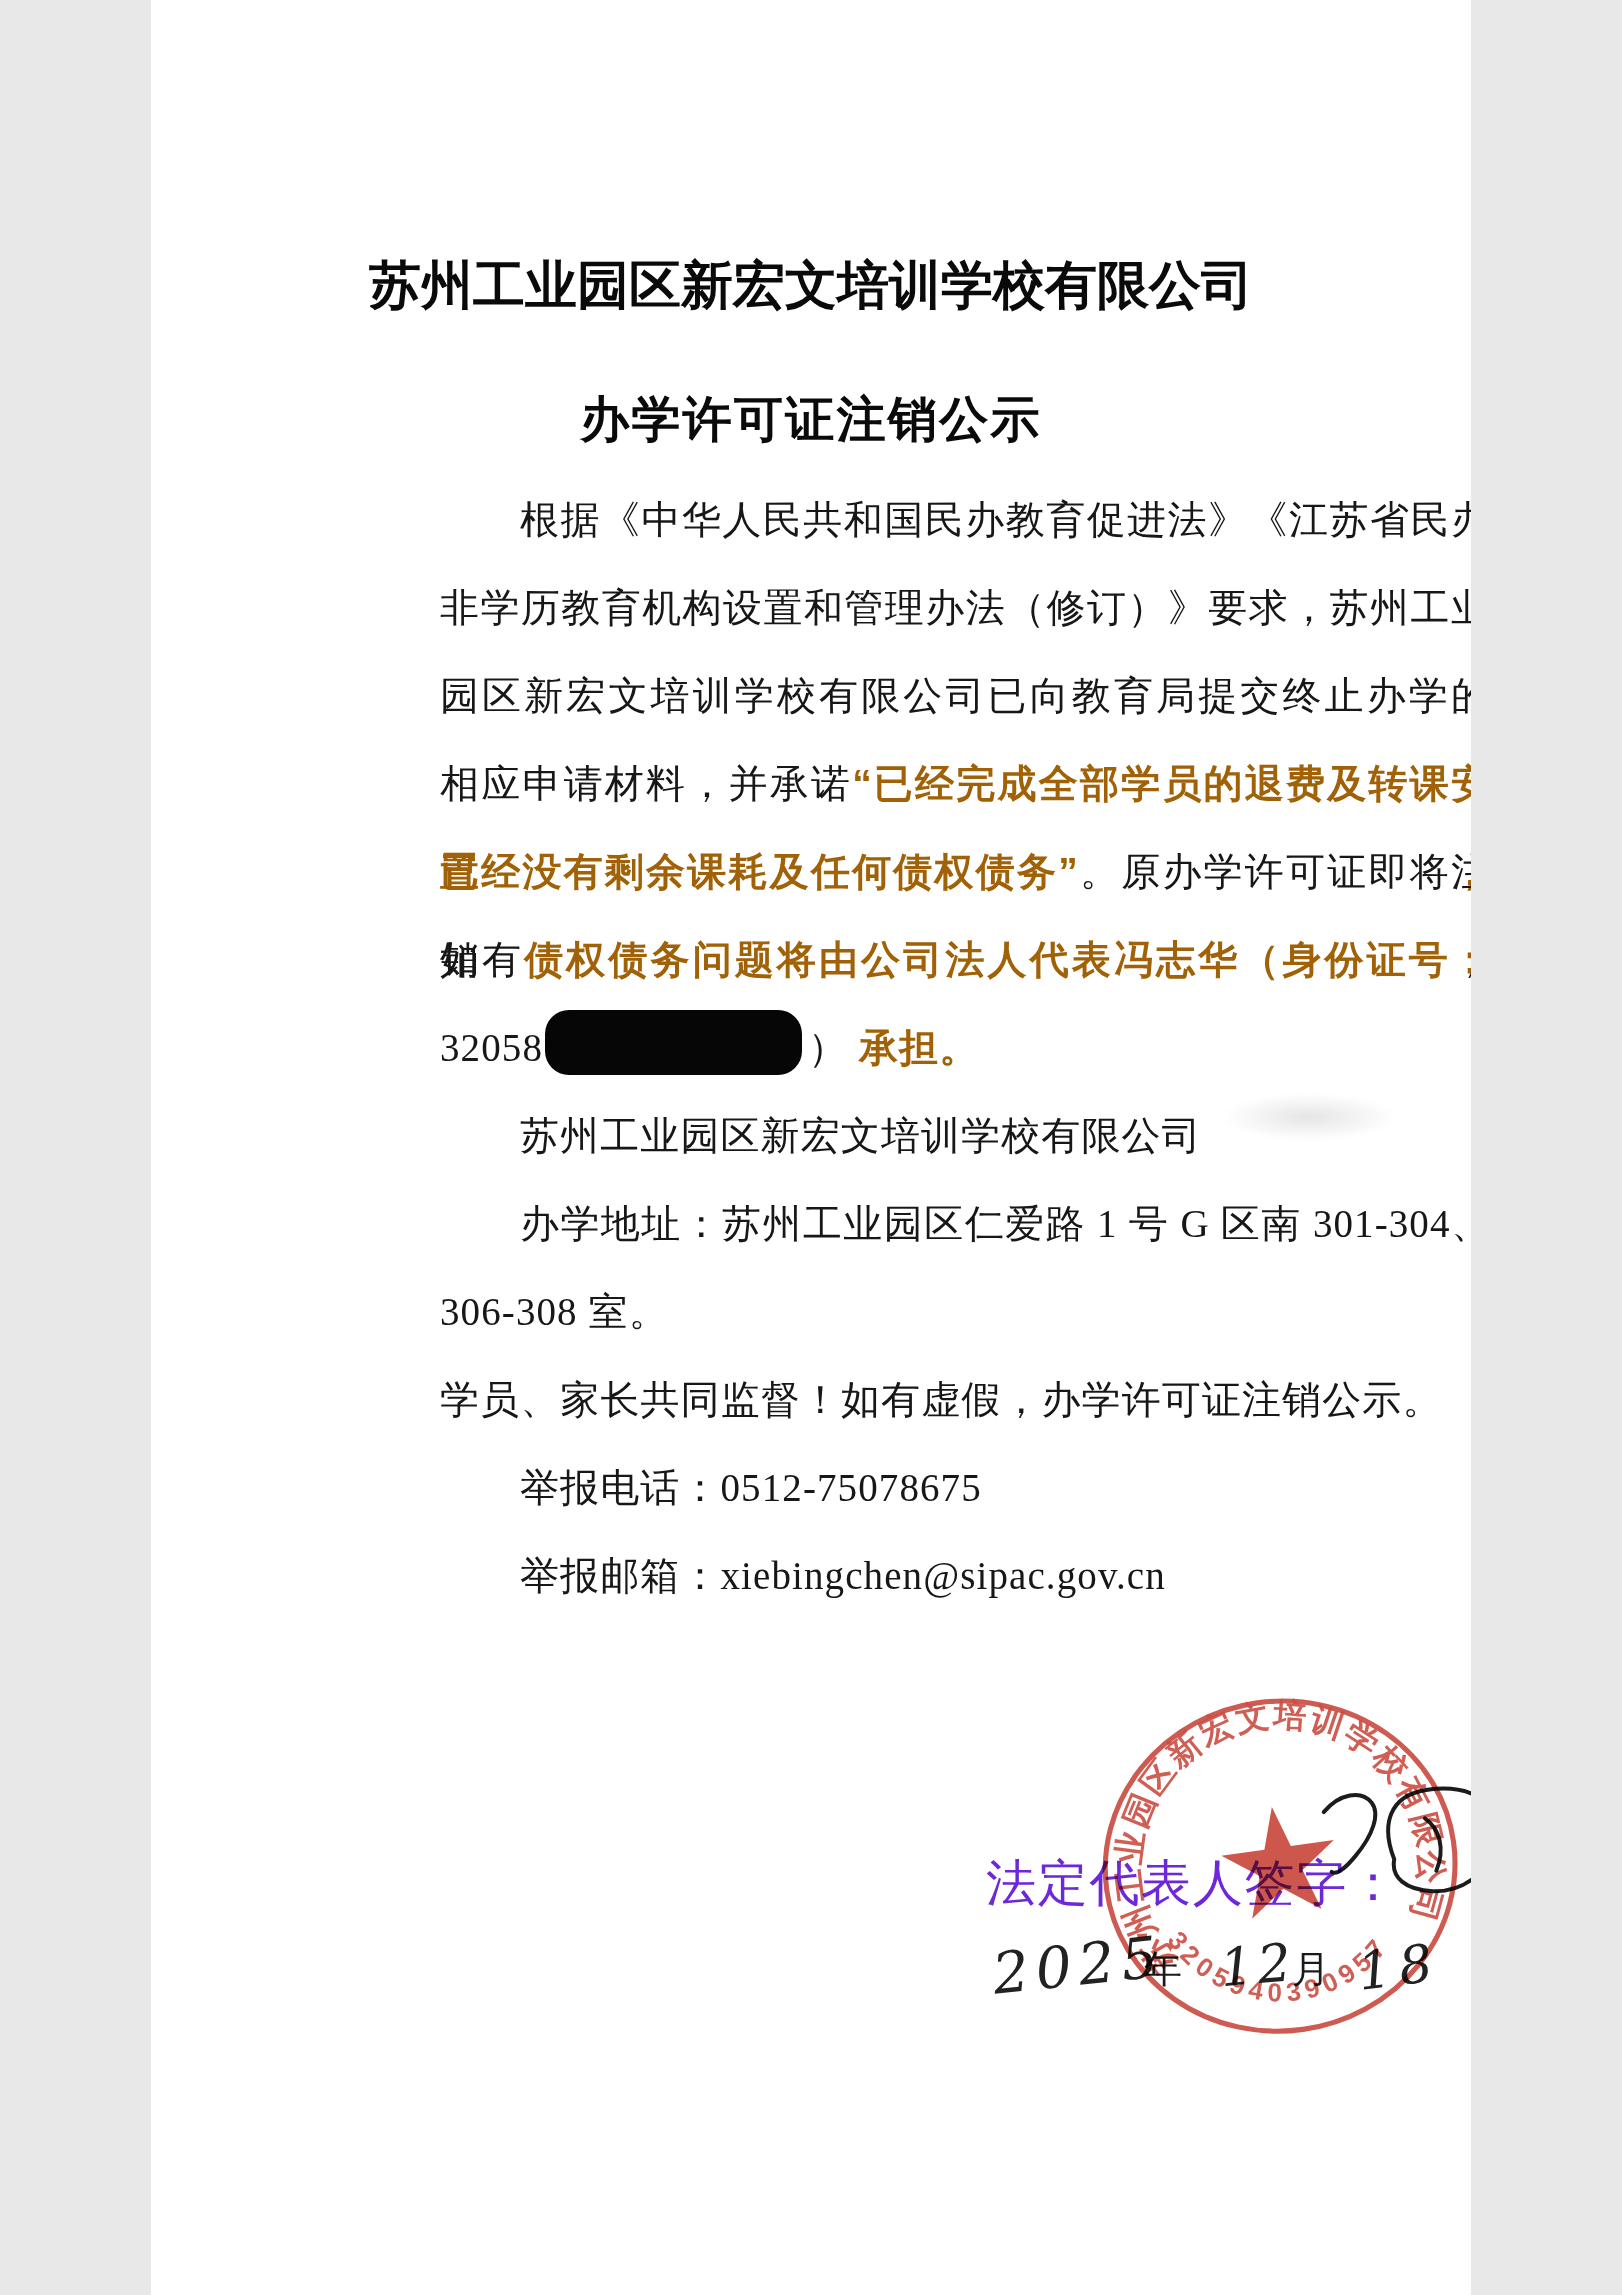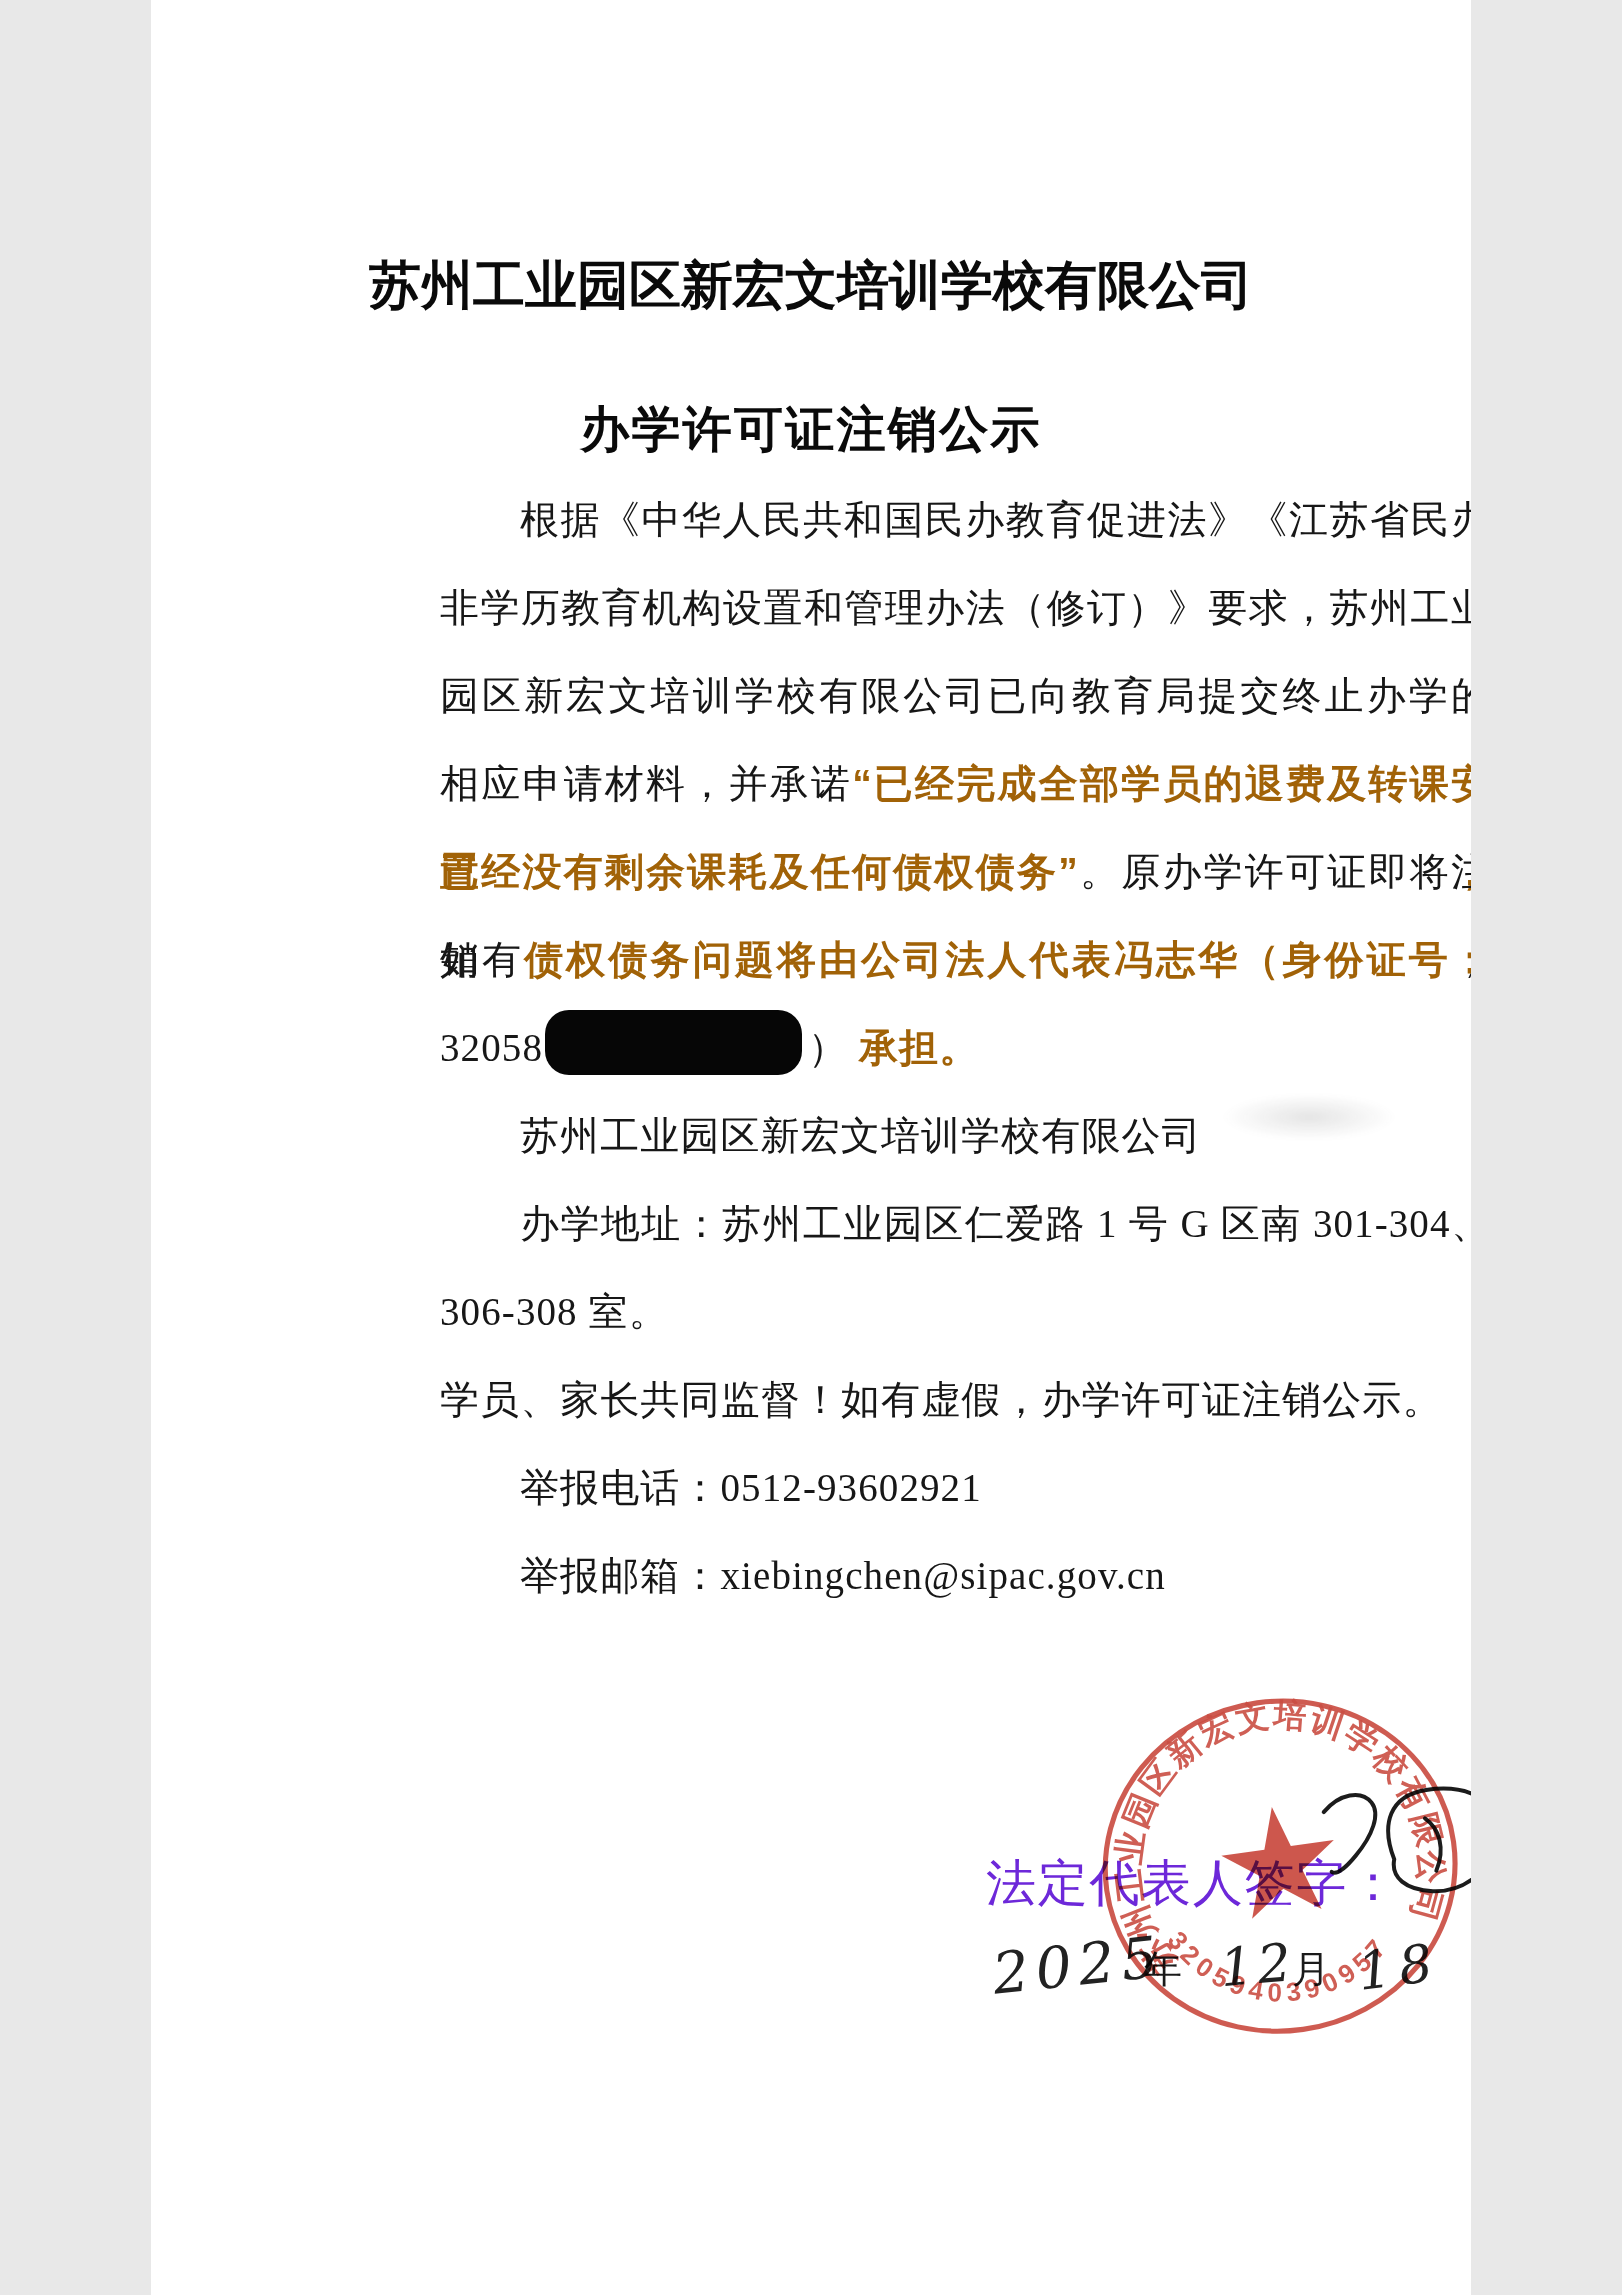--- a/index.html
+++ b/index.html
@@ -21,21 +21,21 @@
     font-family: "Liberation Sans", sans-serif;
     font-weight: 700;
     font-size: 52px;
     letter-spacing: 0px;
     color: #0a0a0a;
     white-space: nowrap;
   }
   .doc-subtitle {
     position: absolute;
     left: 0; right: 0; top: 385px;
-    margin: 12px;
+    margin: 2px;
     text-align: center;
     font-family: "Liberation Sans", sans-serif;
     font-weight: 700;
     font-size: 49px;
     letter-spacing: 2.3px;
     color: #0a0a0a;
     white-space: nowrap;
   }
   .body-lines {
     position: absolute;
@@ -138,21 +138,21 @@
       <div class="line justify"><span class="seg-normal">非学历教育机构设置和管理办法（修订）》要求，苏州工业</span></div>
       <div class="line justify"><span class="seg-normal">园区新宏文培训学校有限公司已向教育局提交终止办学的</span></div>
       <div class="line justify"><span class="seg-normal">相应申请材料，并承诺</span><span class="seg-bold">“已经完成全部学员的退费及转课安置，</span></div>
       <div class="line justify"><span class="seg-bold">已经没有剩余课耗及任何债权债务”</span><span class="seg-normal">。原办学许可证即将注销，</span></div>
       <div class="line justify"><span class="seg-normal">如有</span><span class="seg-bold">债权债务问题将由公司法人代表冯志华（身份证号：</span></div>
       <div class="line"><span class="seg-normal">32058</span><span class="redaction"></span><span class="seg-normal">） </span><span class="seg-bold">承担。</span></div>
       <div class="line indent"><span class="seg-normal">苏州工业园区新宏文培训学校有限公司</span></div>
       <div class="line indent justify"><span class="seg-normal">办学地址：苏州工业园区仁爱路 1 号 G 区南 301-304、</span></div>
       <div class="line"><span class="seg-normal">306-308 室。</span></div>
       <div class="line"><span class="seg-normal">学员、家长共同监督！如有虚假，办学许可证注销公示。</span></div>
-      <div class="line indent"><span class="seg-normal">举报电话：0512-93602921</span></div>
+      <div class="line indent"><span class="seg-normal">举报电话：0512-75078675</span></div>
       <div class="line indent"><span class="seg-normal">举报邮箱：xiebingchen@sipac.gov.cn</span></div>
     </div>
 
   <div class="smudge"></div>
 
   <svg class="seal-svg" viewBox="0 0 760 740">
     <g transform="rotate(-8 375 350)">
       <ellipse class="seal-stroke-el" cx="375" cy="350" rx="308" ry="290" fill="none" stroke="#c43a2e" stroke-width="9" opacity="0.92"></ellipse>
       <path id="seal-ring-text-path" d="M 173.5 491.1 A 246 246 0 1 1 576.5 491.1" fill="none" stroke="none"></path>
       <text font-size="58" letter-spacing="4" font-family="Liberation Serif, serif" font-weight="700" class="seal-fill-el" fill="#c43a2e" opacity="0.9">

